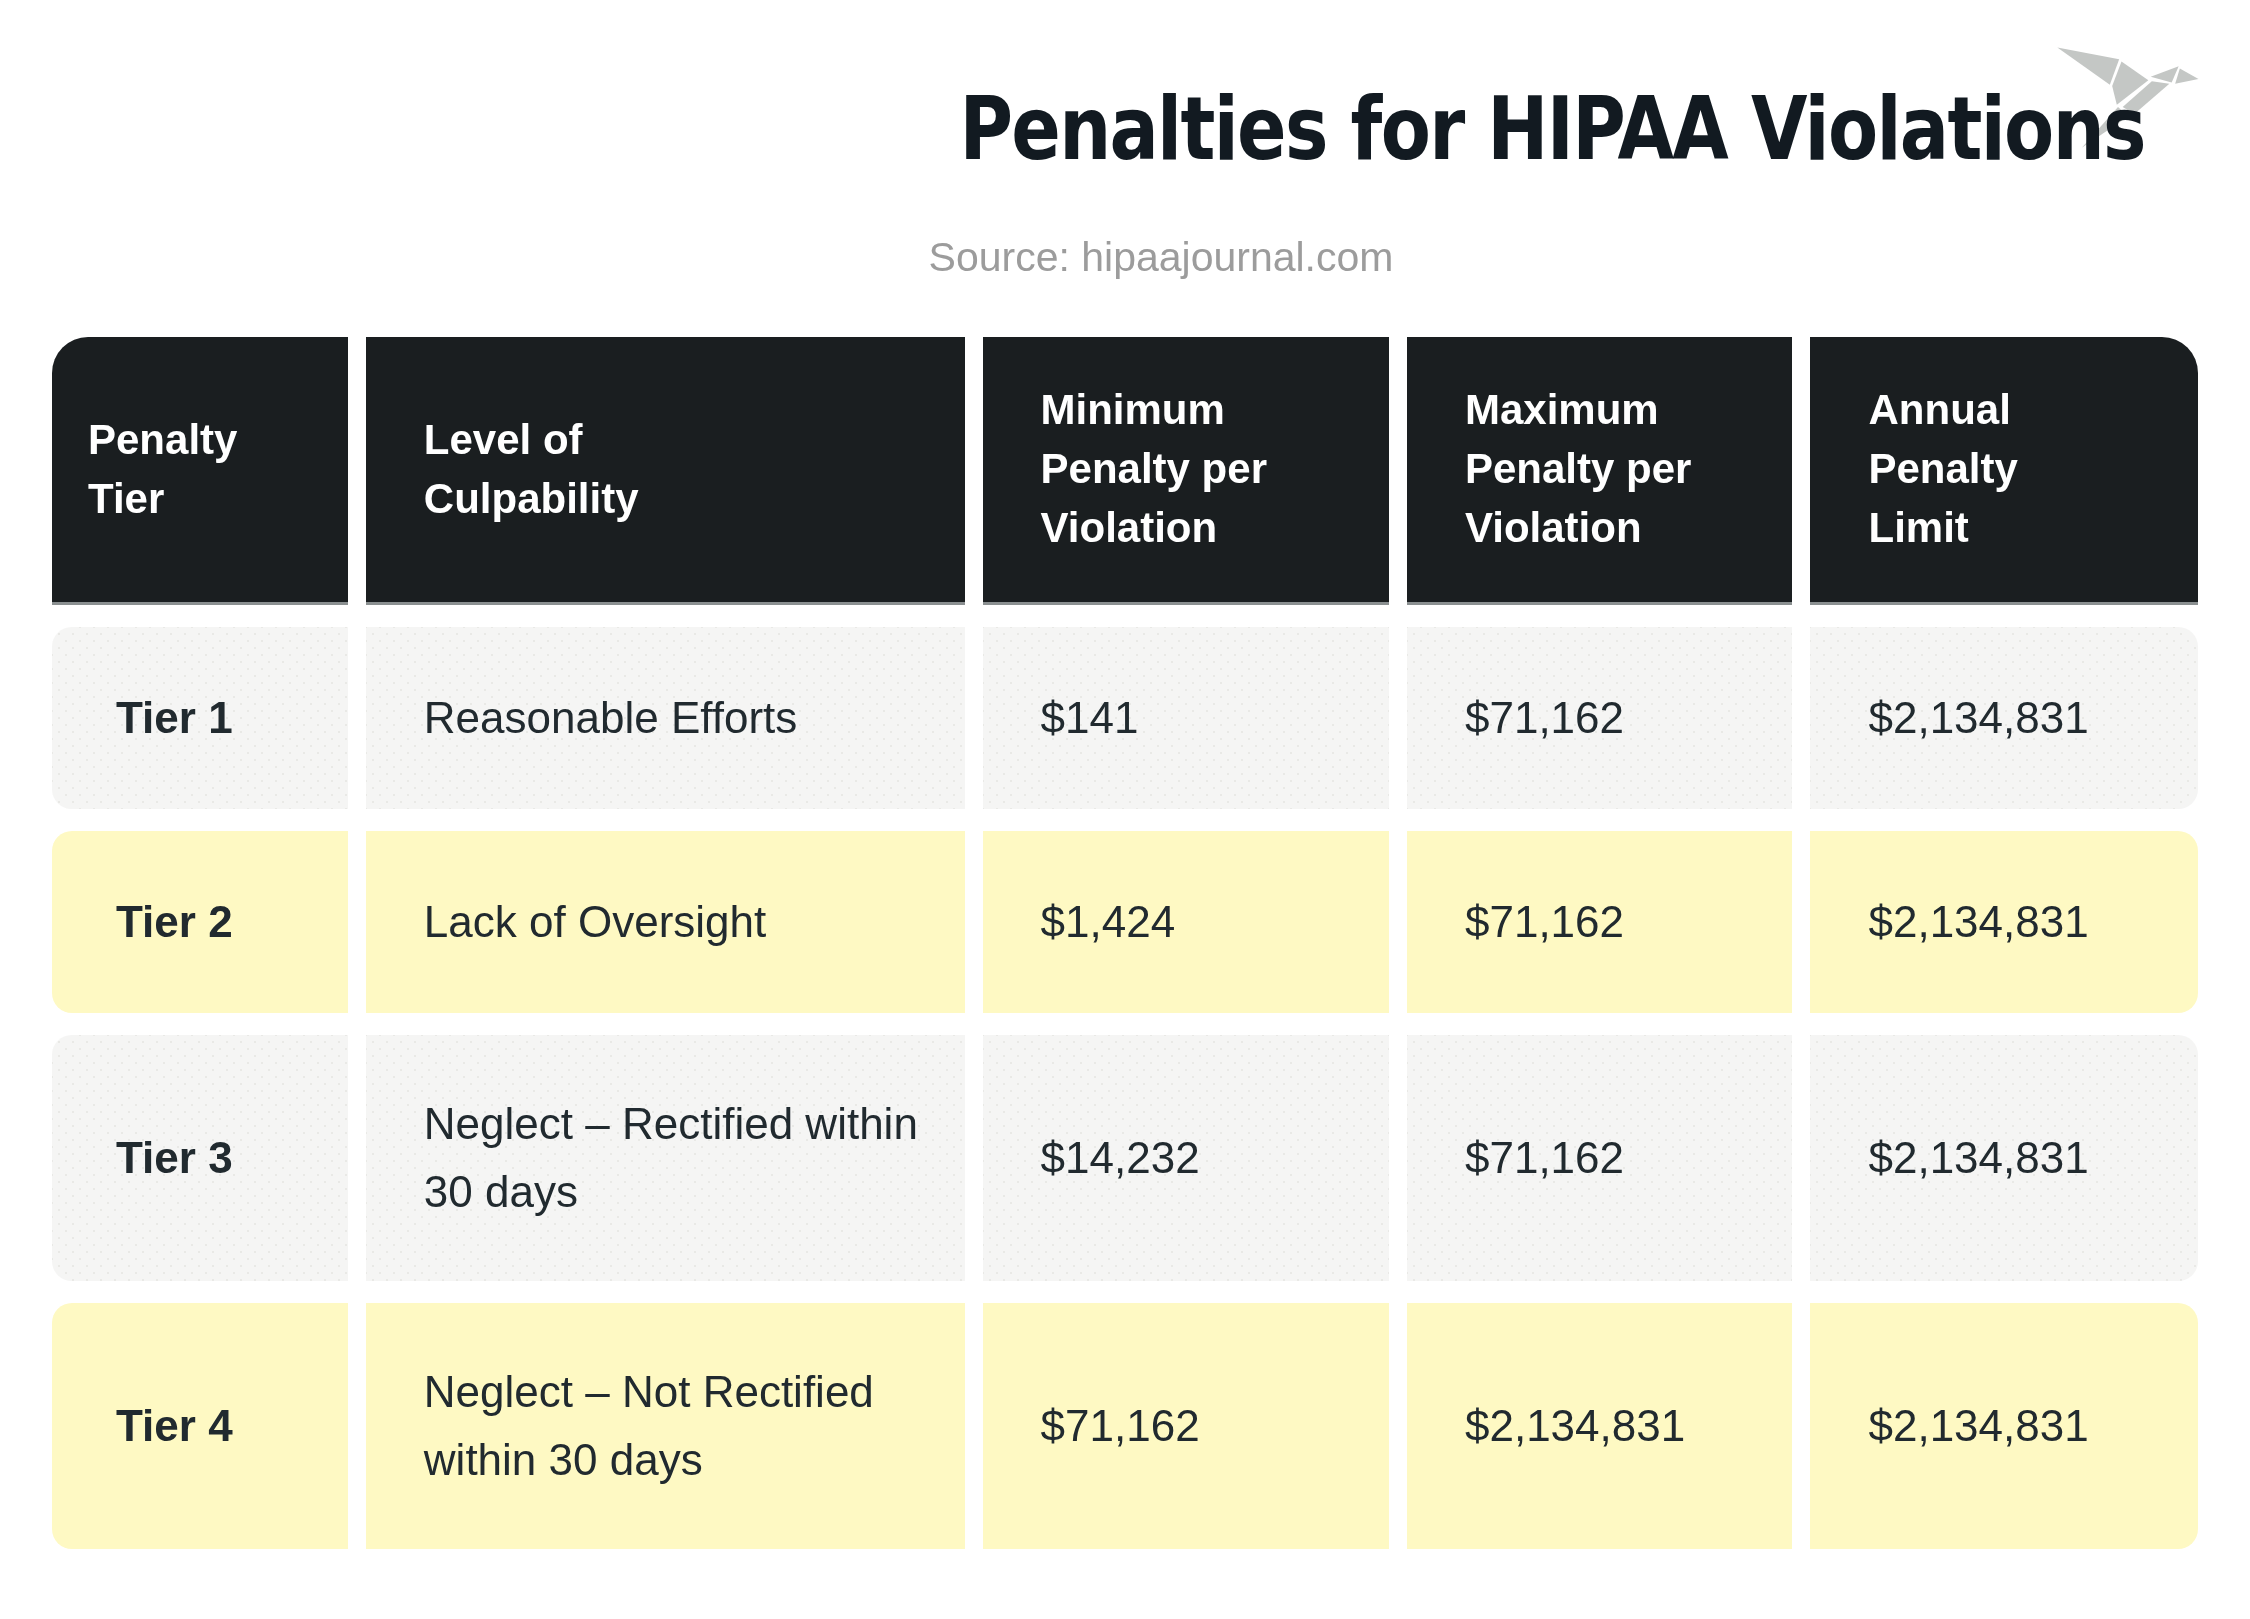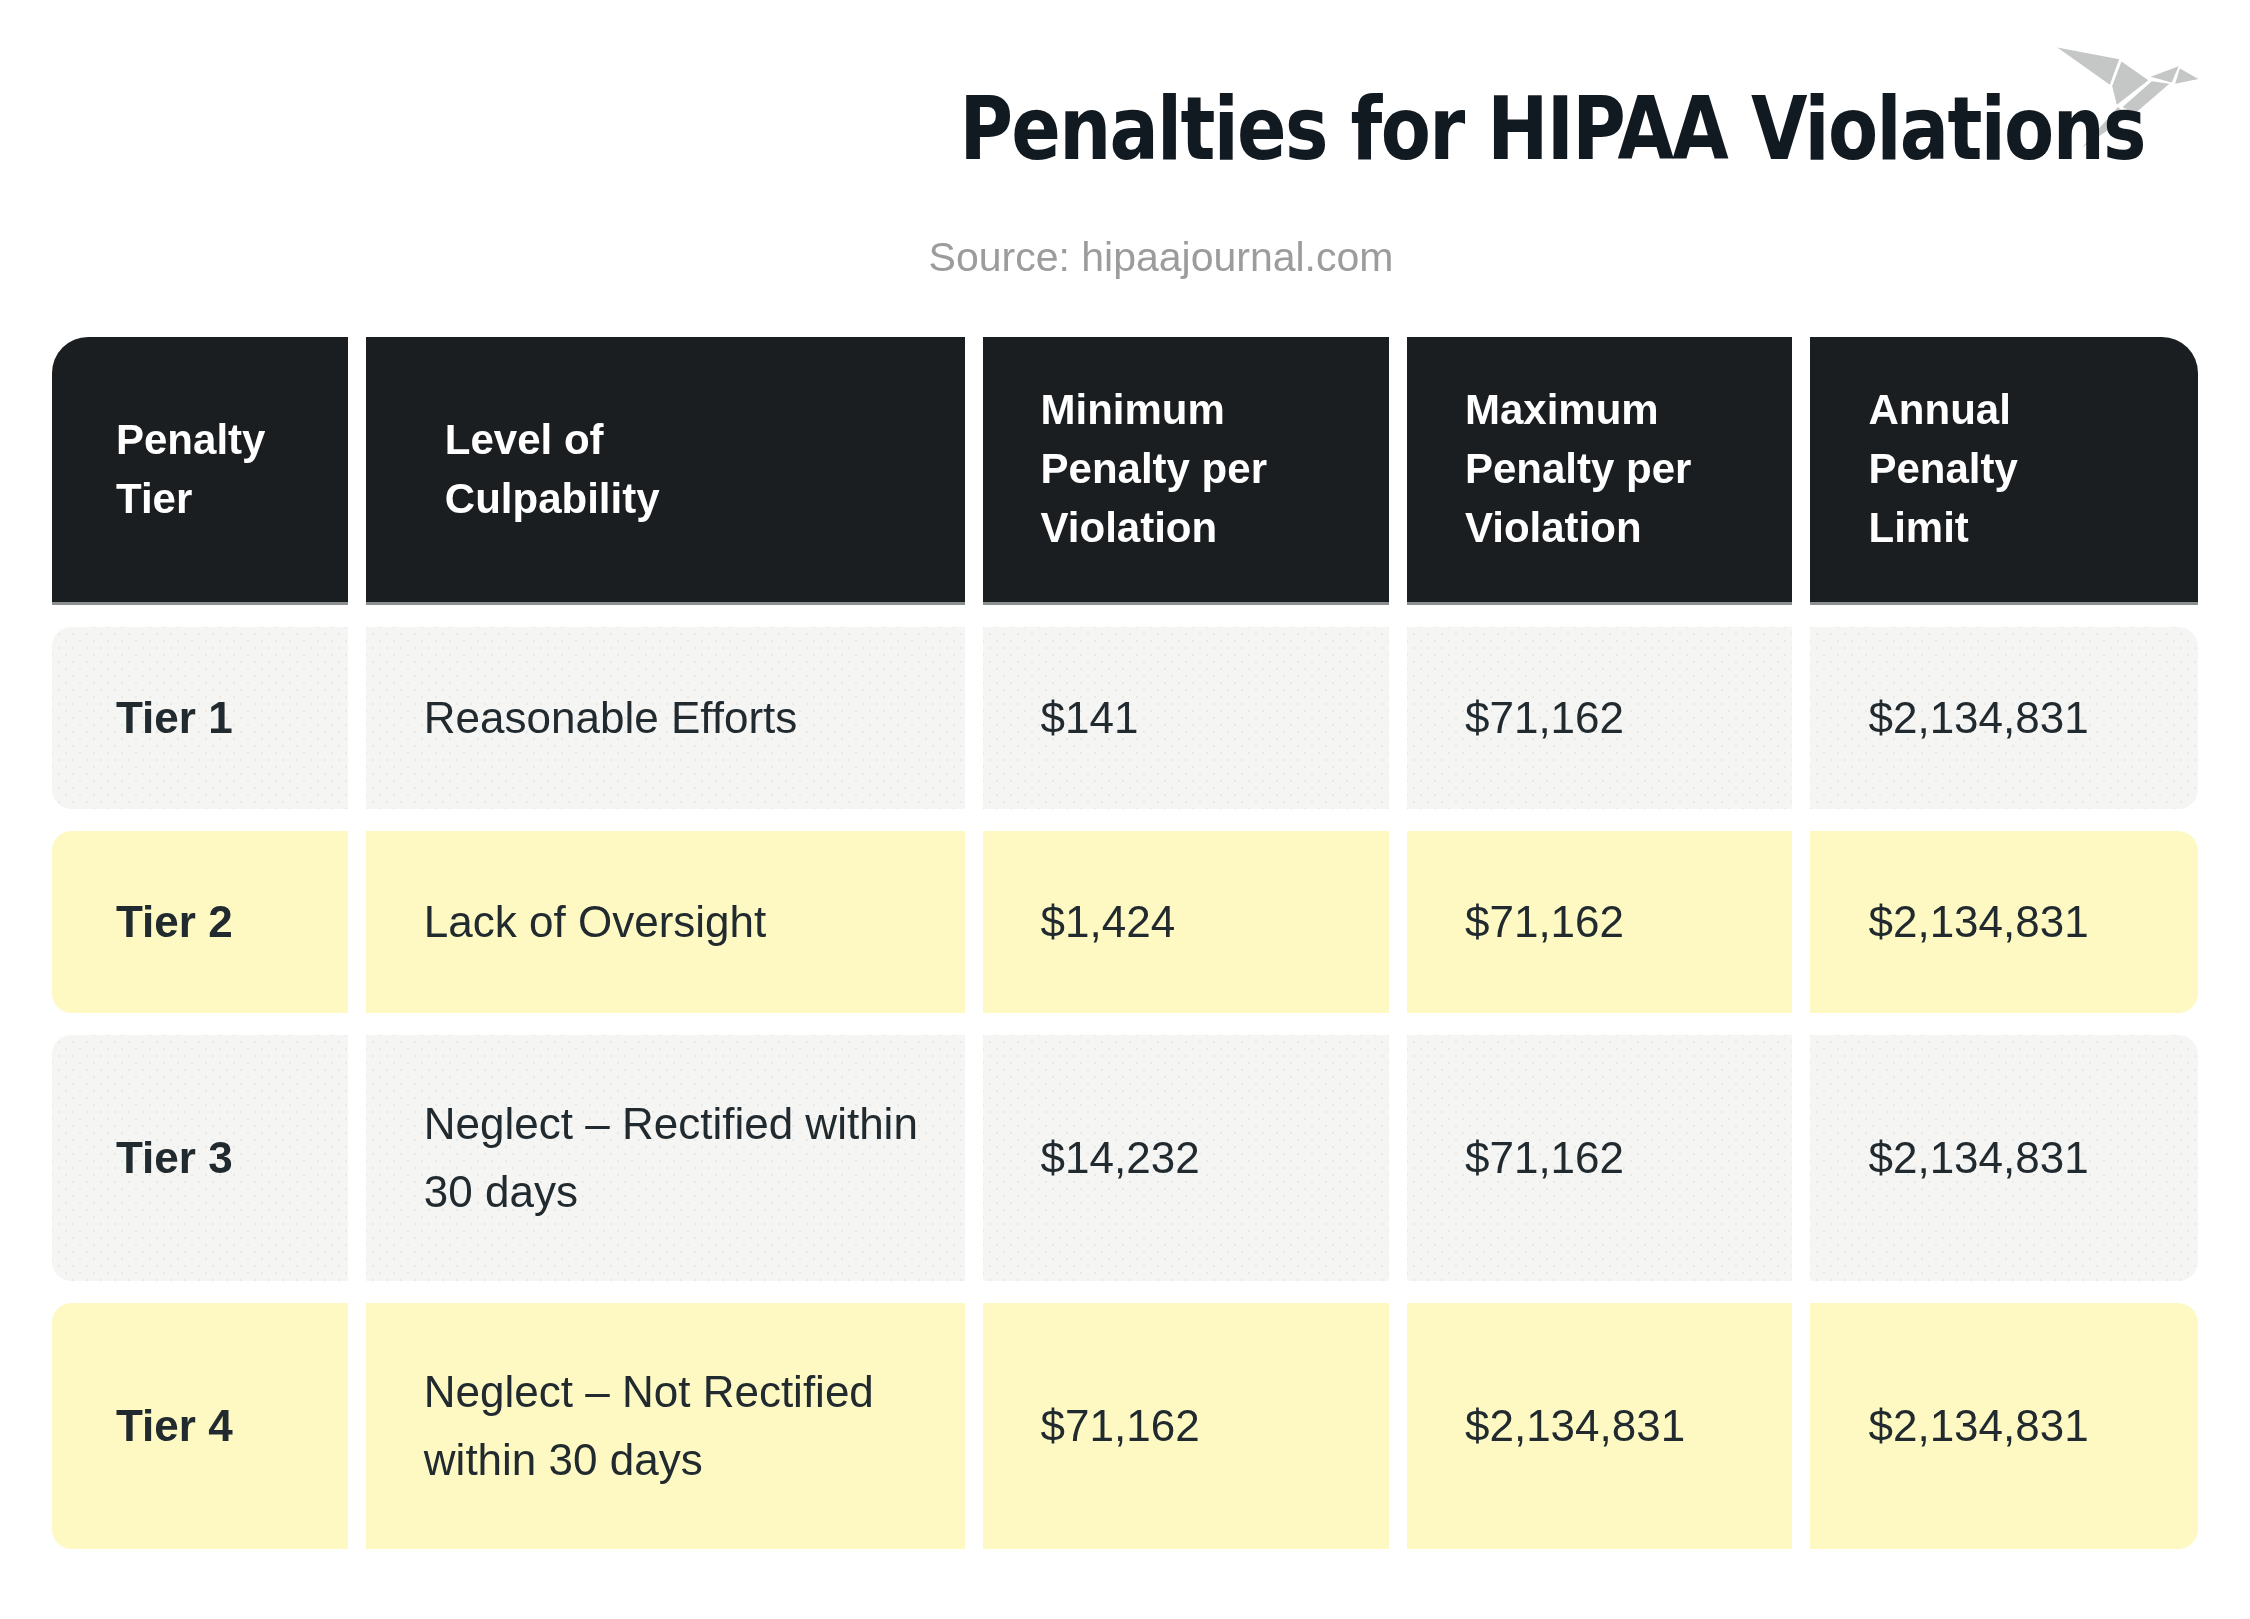--- a/index.html
+++ b/index.html
@@ -70,25 +70,25 @@
     color: #ffffff;
     font-weight: 700;
     font-size: 42px;
     line-height: 1.4;
     display: flex;
     align-items: center;
     padding: 0 24px 0 58px;
     border-bottom: 3px solid #8b9091;
     box-sizing: border-box;
   }
-  .th.first { border-radius: 36px 0 0 0; padding-left: 64px; }
+  .th.first { border-radius: 36px 0 0 0; padding-left: 36px; }
   .th.last  { border-radius: 0 36px 0 0; }
   .th span { display: inline-block; }
   .th.w180 span { max-width: 185px; }
-  .th.w270 span { max-width: 290px; margin-left: 21px; }
+  .th.w270 span { max-width: 290px; }
   .th.w260 span { max-width: 265px; }
 
   .td {
     font-size: 44px;
     line-height: 1.55;
     color: #212a2f;
     display: flex;
     align-items: center;
     padding: 0 36px 0 58px;
     box-sizing: border-box;

